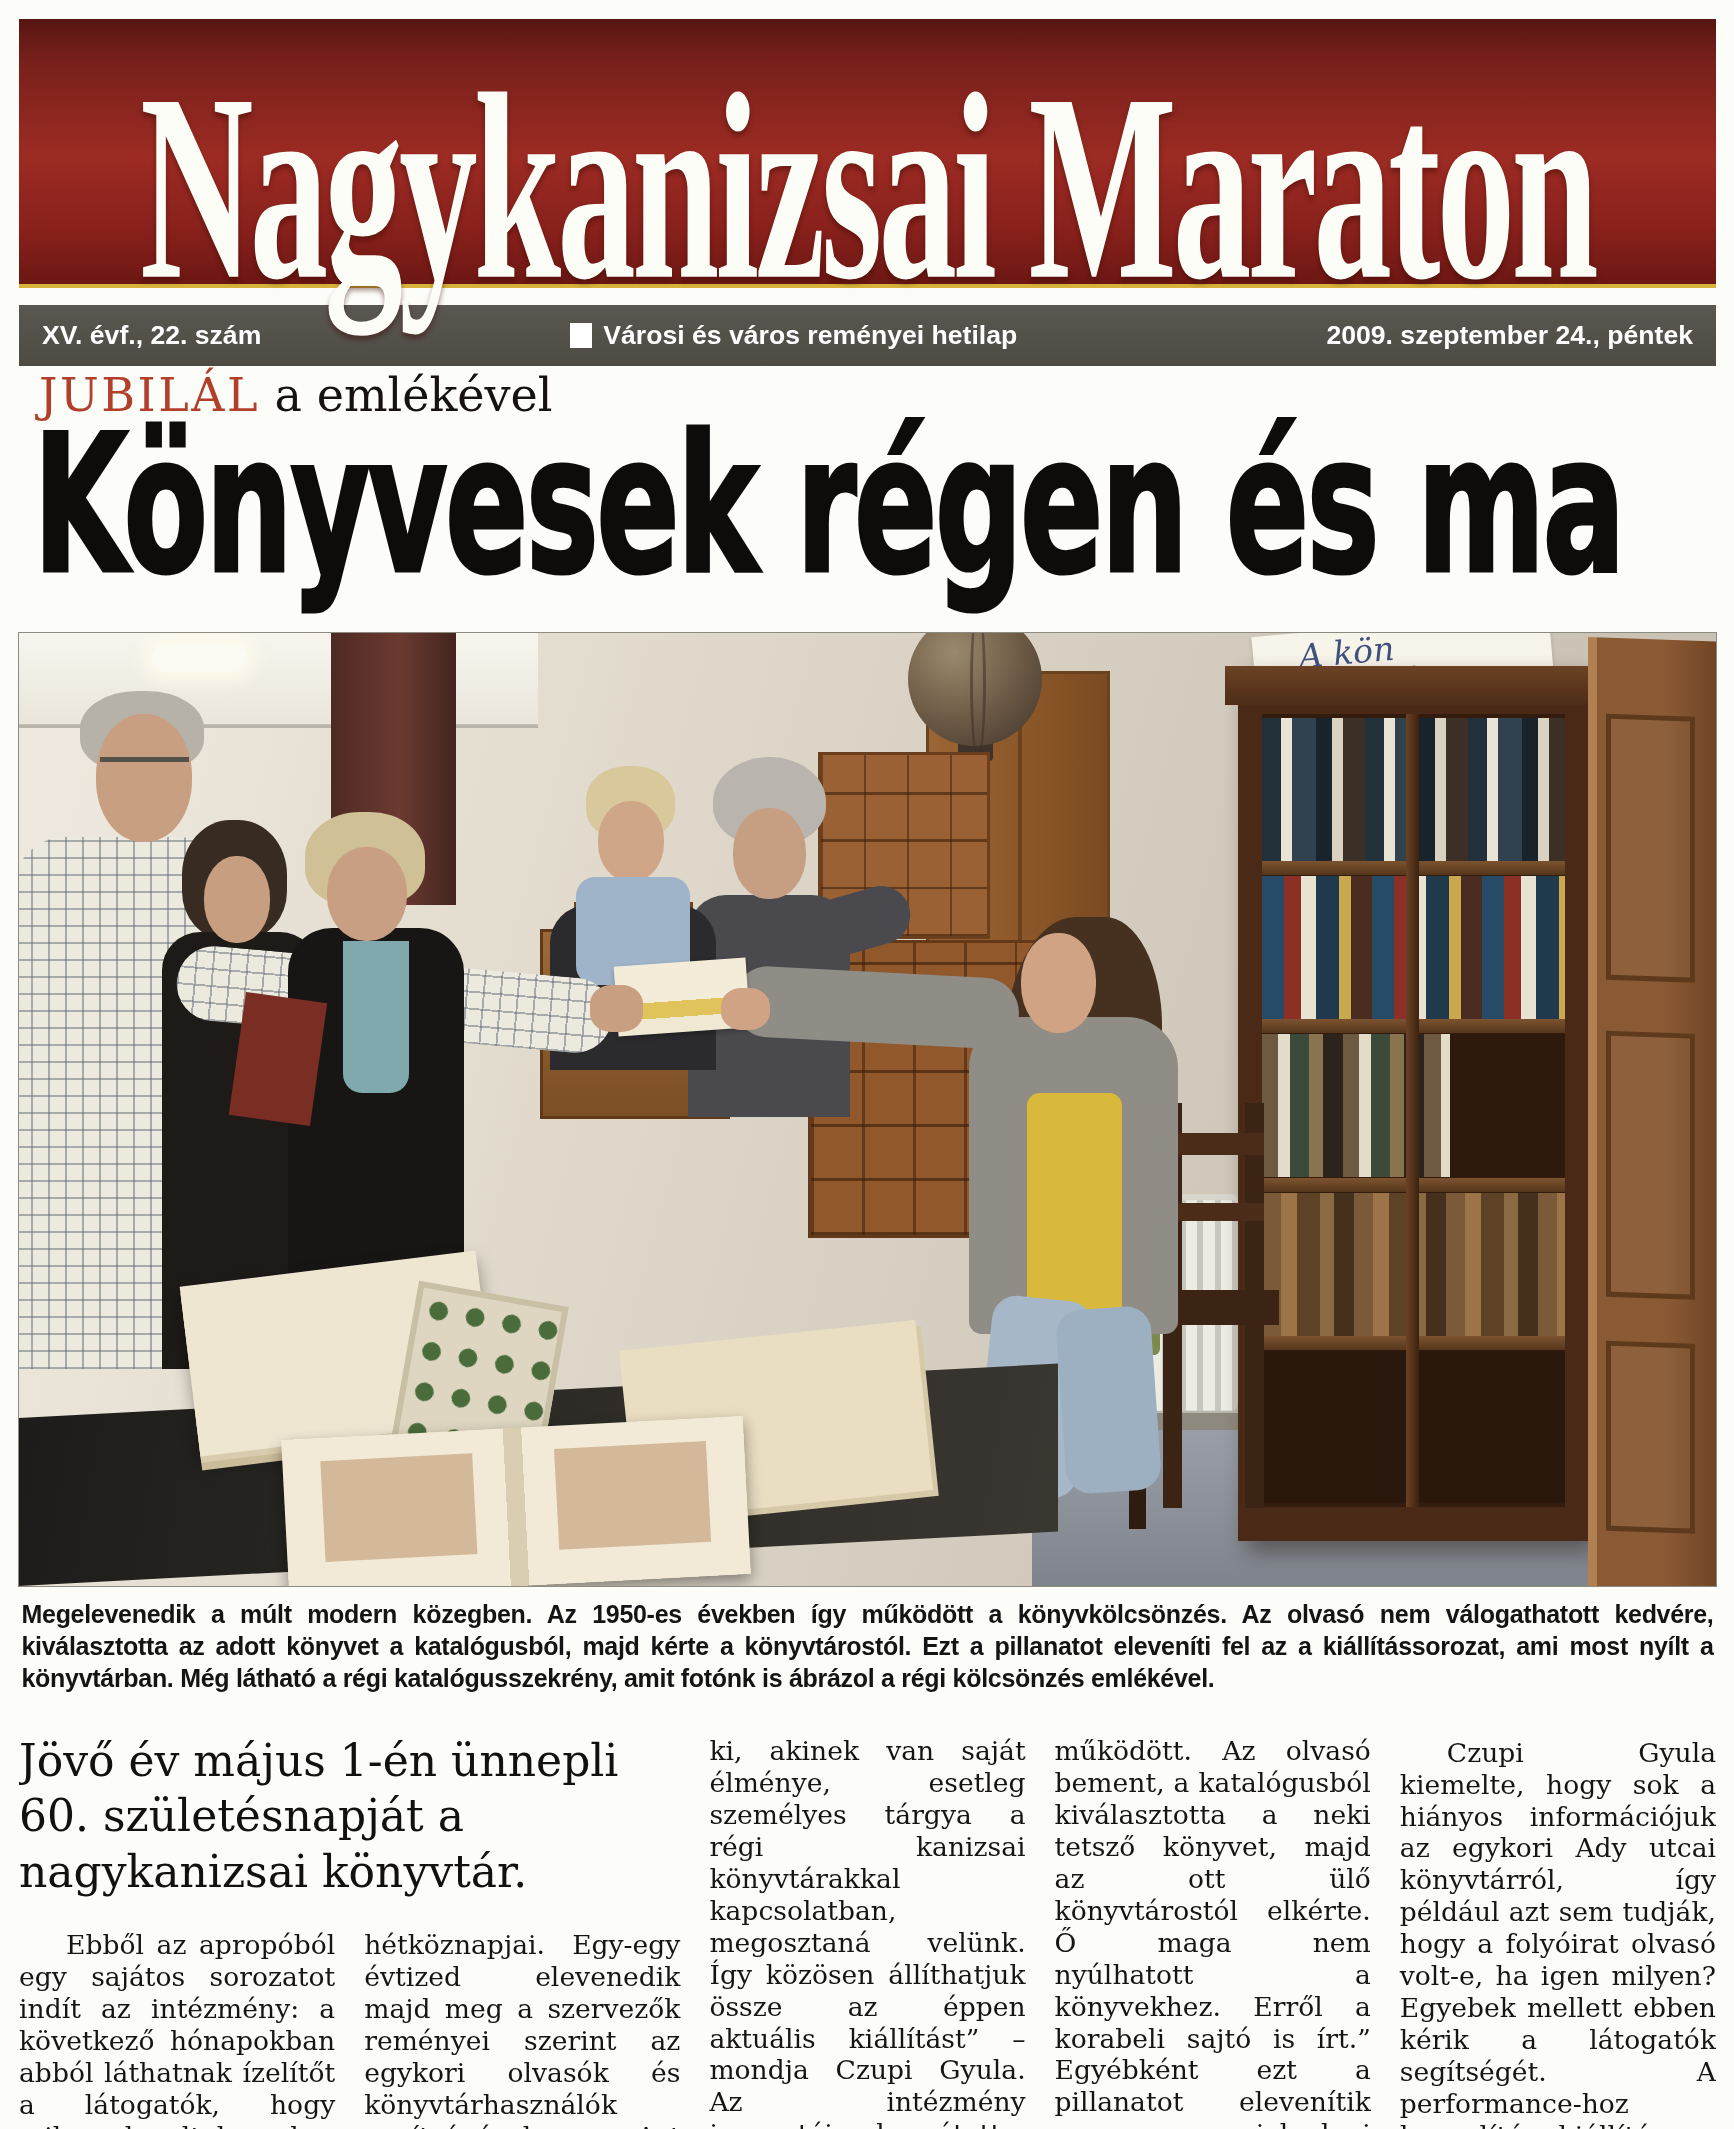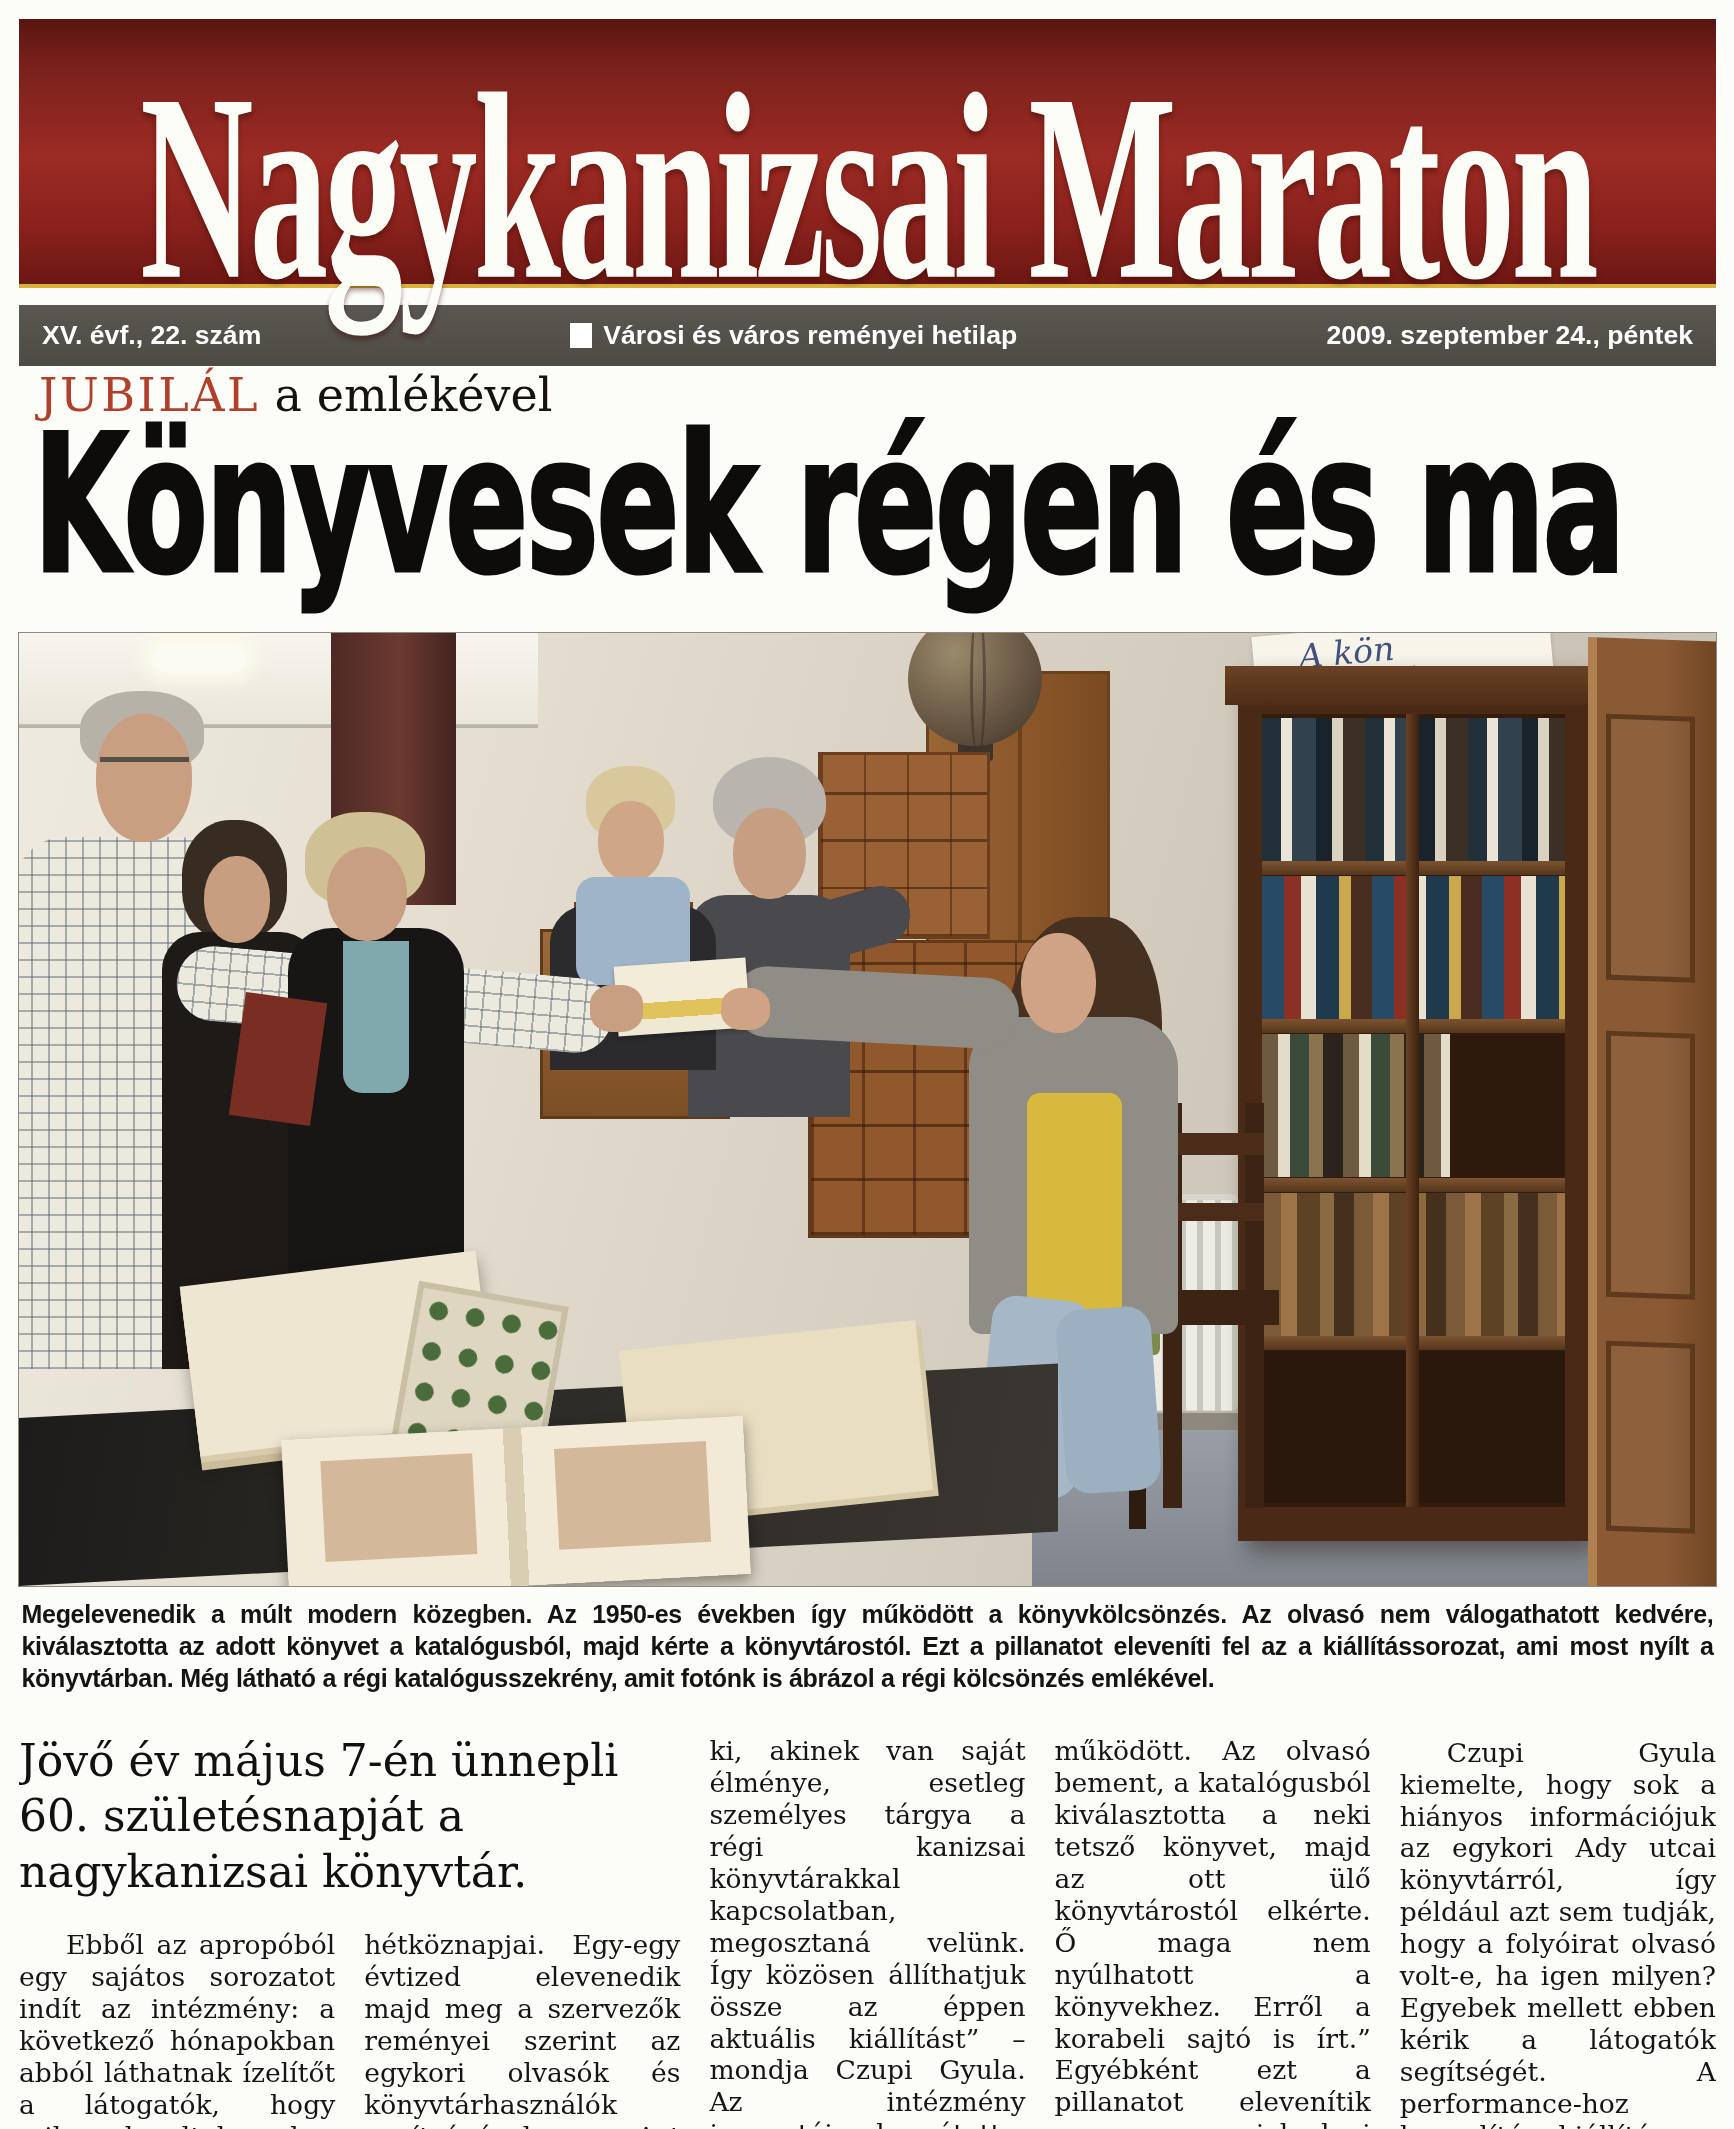--- a/index.html
+++ b/index.html
@@ -355,21 +355,21 @@
   <div class="ph papers"></div>
   <div class="ph openbook">
     <div class="print pr1"></div>
     <div class="print pr2"></div>
   </div>
 </div>
 
 <p class="caption">Megelevenedik a múlt modern közegben. Az 1950-es években így működött a könyvkölcsönzés. Az olvasó nem válogathatott kedvére, kiválasztotta az adott könyvet a katalógusból, majd kérte a könyvtárostól. Ezt a pillanatot eleveníti fel az a kiállítássorozat, ami most nyílt a könyvtárban. Még látható a régi katalógusszekrény, amit fotónk is ábrázol a régi kölcsönzés emlékével.</p>
 
 <section class="article">
-  <p class="lead">Jövő év május 7-én ünnepli 60. születésnapját a nagykanizsai könyvtár.</p>
+  <p class="lead">Jövő év május 1-én ünnepli 60. születésnapját a nagykanizsai könyvtár.</p>
   <p class="bodycol c1">Ebből az apropóból egy sajátos sorozatot indít az intézmény: a következő hónapokban abból láthatnak ízelítőt a látogatók, hogy milyenek voltak egykor a városi könyvtár</p>
   <p class="bodycol c2">hétköznapjai. Egy-egy évtized elevenedik majd meg a szervezők reményei szerint az egykori olvasók és könyvtárhasználók segítségével. „Azt szeretnénk, ha minden-</p>
   <p class="bodycol c3">ki, akinek van saját élménye, esetleg személyes tárgya a régi kanizsai könyvtárakkal kapcsolatban, megosztaná velünk. Így közösen állíthatjuk össze az éppen aktuális kiállítást” – mondja Czupi Gyula. Az intézmény igazgatója hozzátette: elsőként az 50-es éveket idézik fel. „Akkor az Ady utcán volt a könyvtár és talán a mai olvasóknak meglepő, de egészen másképp</p>
   <p class="bodycol c4">működött. Az olvasó bement, a katalógusból kiválasztotta a neki tetsző könyvet, majd az ott ülő könyvtárostól elkérte. Ő maga nem nyúlhatott a könyvekhez. Erről a korabeli sajtó is írt.” Egyébként ezt a pillanatot elevenítik meg a jelenlegi modern könyvtár egyik erre a célra kialakított részében. Az egykori katalógusszekrényből ugyanúgy lehet választani, az ott ülő</p>
   <div class="bodycol c5">
     <p class="p2">Czupi Gyula kiemelte, hogy sok a hiányos információjuk az egykori Ady utcai könyvtárról, így például azt sem tudják, hogy a folyóirat olvasó volt-e, ha igen milyen? Egyebek mellett ebben kérik a látogatók segítségét. A performance-hoz hasonlító kiállítás a könyvtárban már megtekinthető.</p>
   </div>
 </section>
 
 

